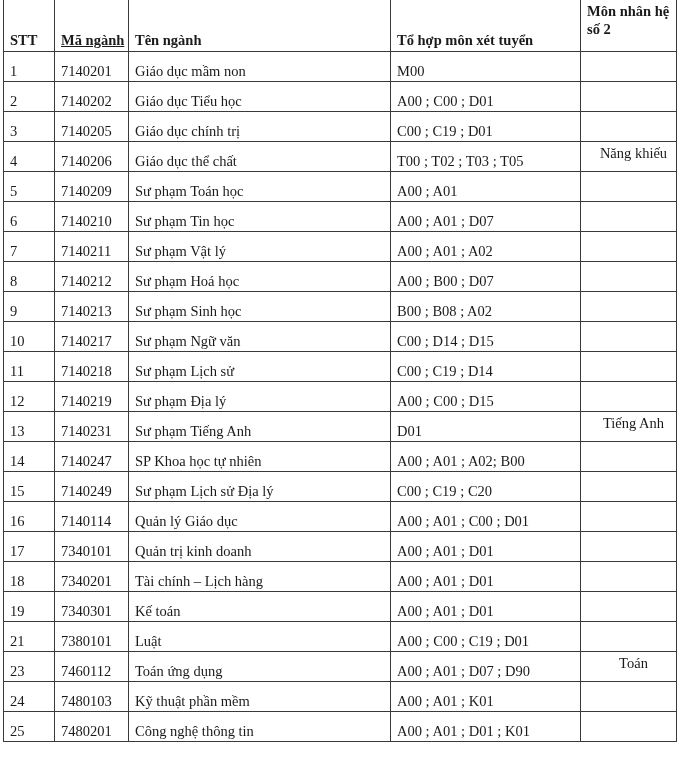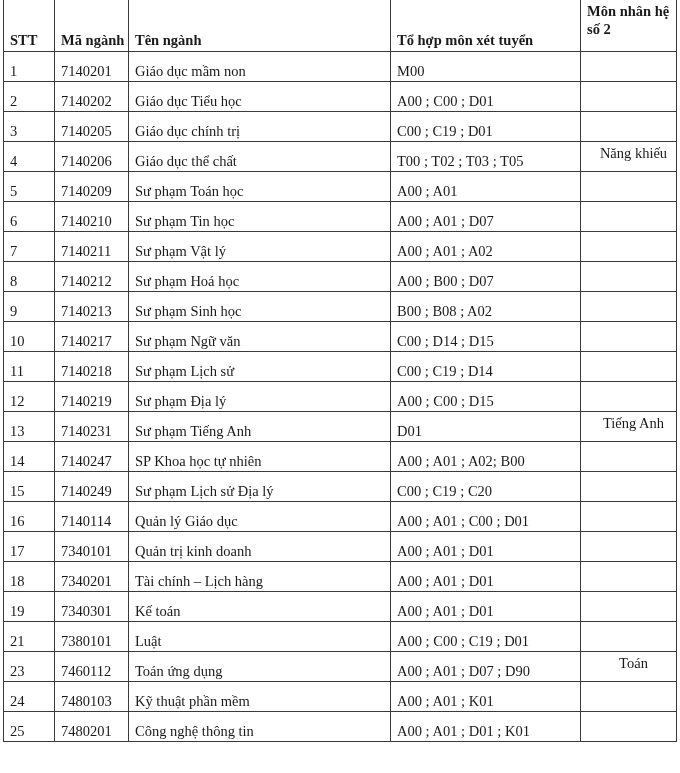--- a/index.html
+++ b/index.html
@@ -23,21 +23,21 @@
   <colgroup>
     <col class="c1">
       <col class="c2">
       <col class="c3">
       <col class="c4">
       <col class="c5">
   </colgroup>
   <thead>
     <tr>
       <th>STT</th>
-      <th style="white-space:normal;width:60px;">Mã ngành</th>
+      <th style="white-space:normal;width:60px;text-decoration:underline;">Mã ngành</th>
       <th>Tên ngành</th>
       <th>Tổ hợp môn xét tuyển</th>
       <th class="c5">Môn nhân hệ số 2</th>
     </tr>
   </thead>
   <tbody id="tbody">
       <tr>
         <td>1</td>
         <td>7140201</td>
         <td>Giáo dục mầm non</td>

